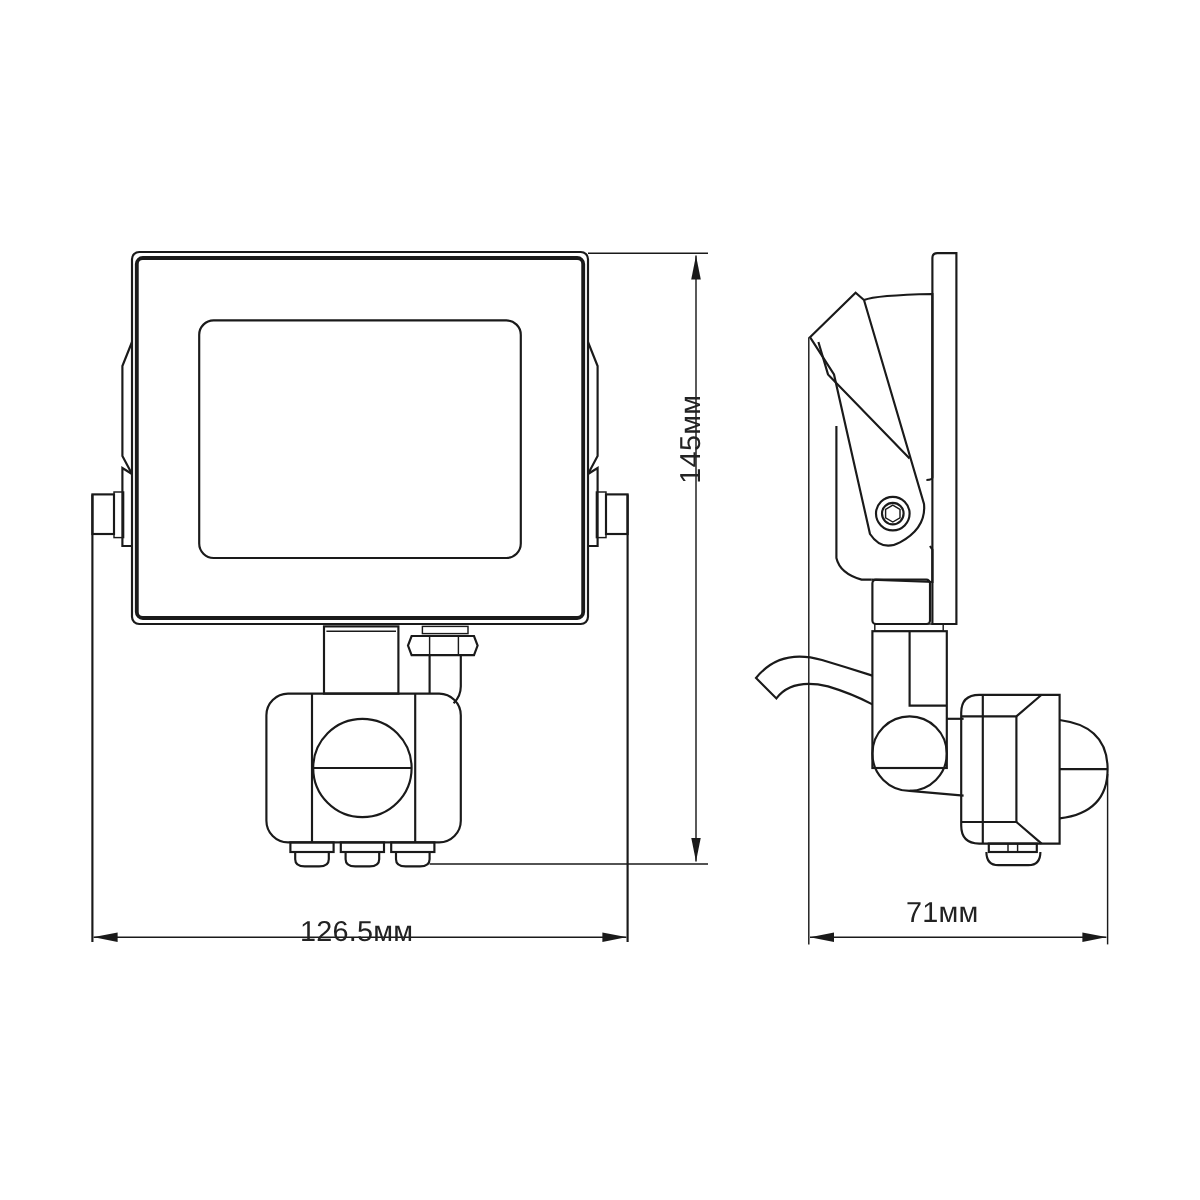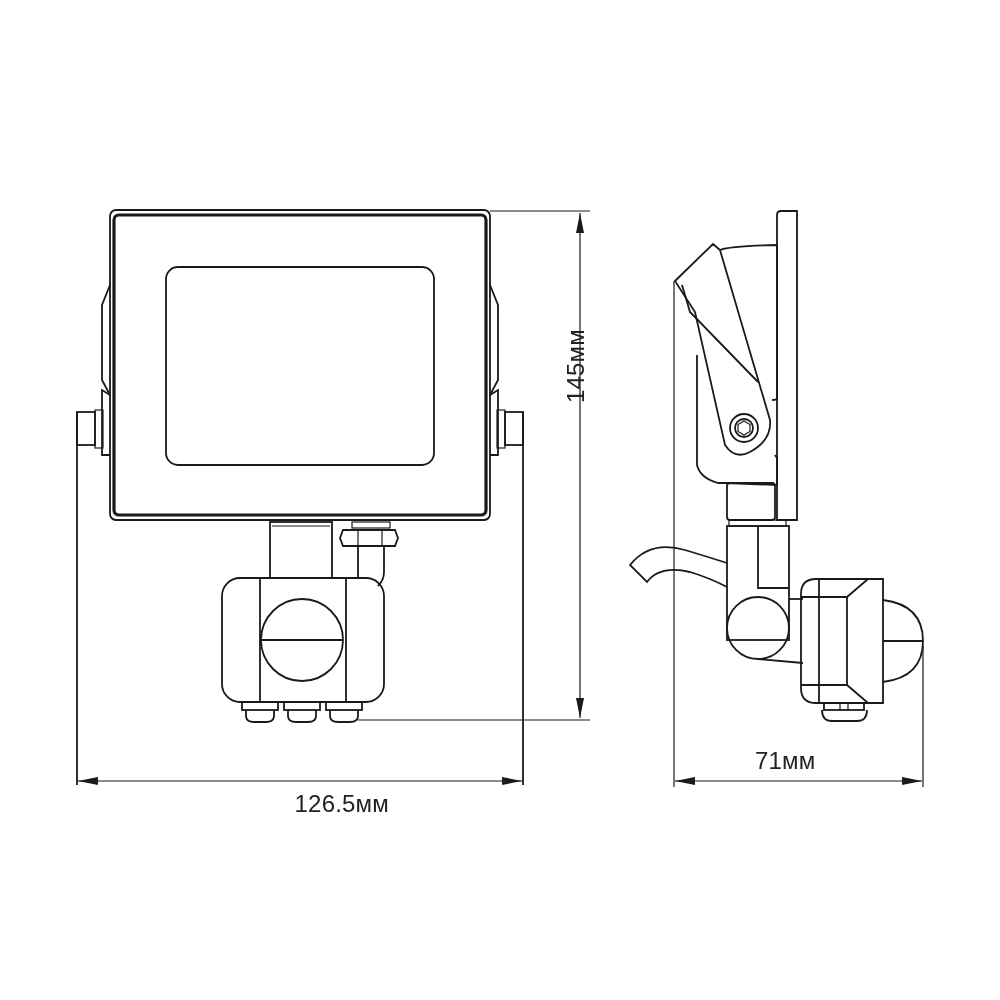--- a/index.html
+++ b/index.html
@@ -1,19 +1,19 @@
 <!DOCTYPE html>
 <html><head>
   <meta charset="utf-8">
   <style>
     html, body { margin: 0; padding: 0; background: #ffffff; }
     body { width: 1000px; height: 1000px; position: relative; overflow: hidden; font-family: "Liberation Sans", sans-serif; }
     svg { position: absolute; left: 0; top: 0; }
     .dim-text { position: absolute; color: #222222; font-size: 24px; font-family: "Liberation Sans", sans-serif; white-space: nowrap; letter-spacing: 0.2px; }
-    #dim-width { left: 250px; top: 790px; width: 110px; text-align: right; margin-left: 29px; }
+    #dim-width { left: 250px; top: 763px; width: 110px; text-align: left; }
     #dim-depth { left: 755px; top: 747px; width: 80px; }
     #dim-height { left: 536px; top: 352px; width: 80px; text-align: center; transform: rotate(-90deg); transform-origin: 50% 50%; }
     .ln { stroke: #1a1a1a; fill: none; stroke-width: 1.8; }
     .thin { stroke: #1a1a1a; fill: none; stroke-width: 1.2; }
     .thick { stroke: #1a1a1a; fill: none; stroke-width: 3.2; }
   </style>
 </head>
 <body>
 
 <svg width="1000" height="1000" viewBox="0 0 1000 1000" xmlns="http://www.w3.org/2000/svg">

